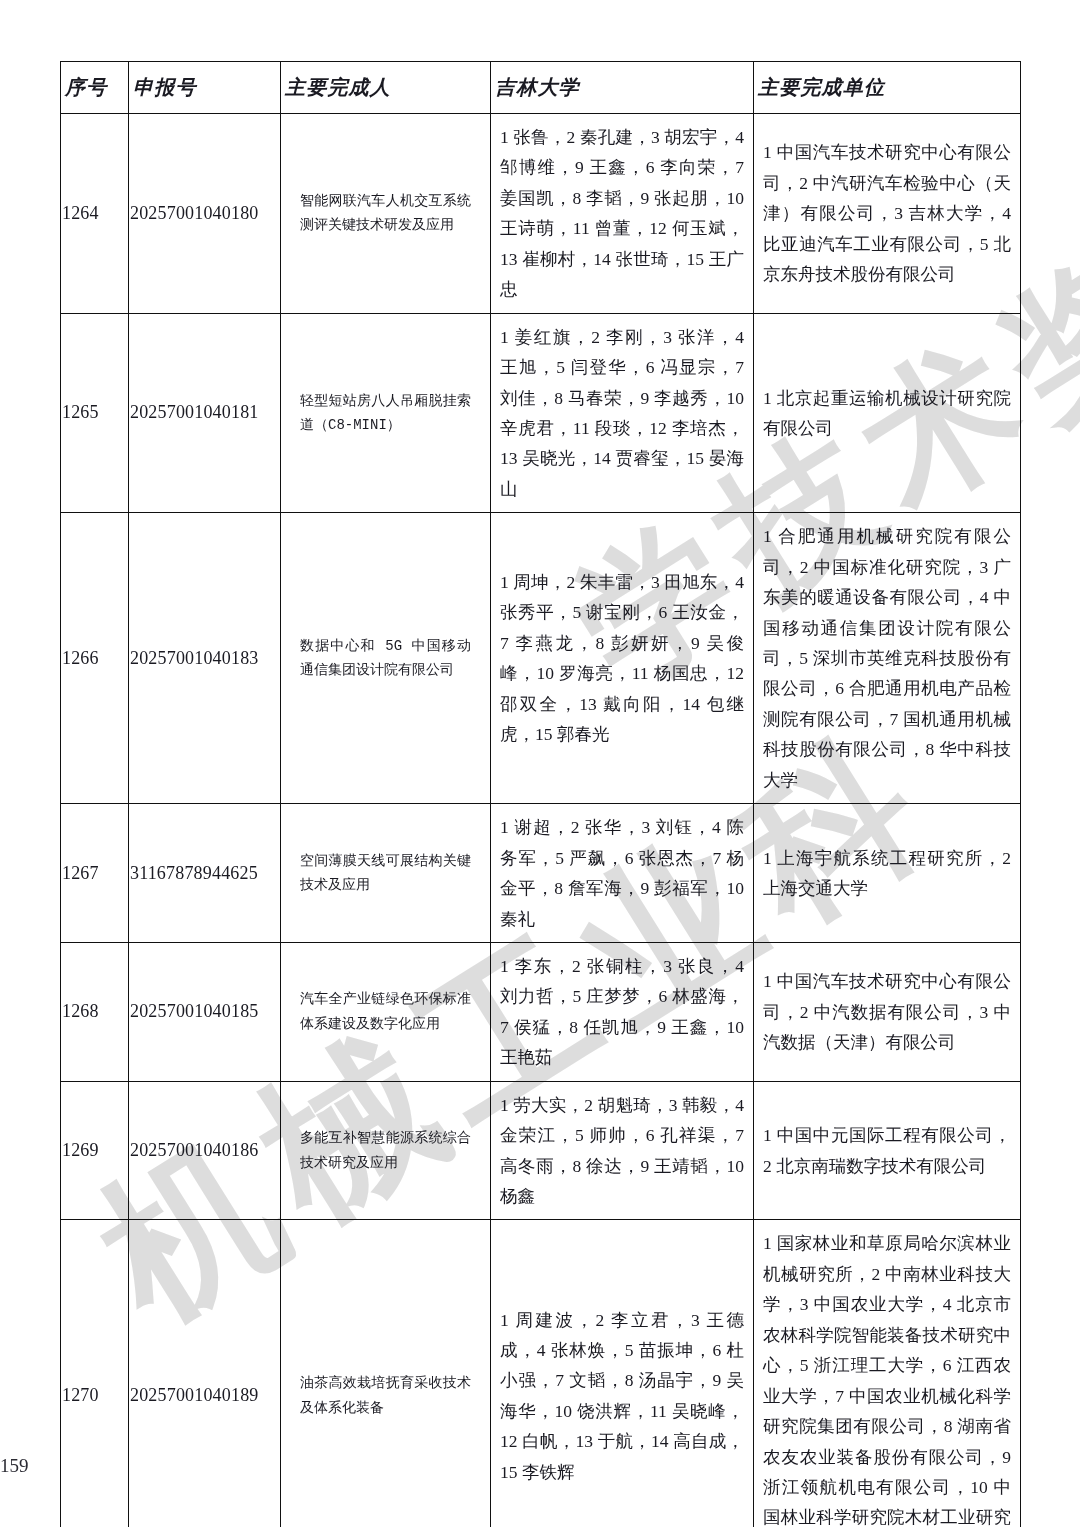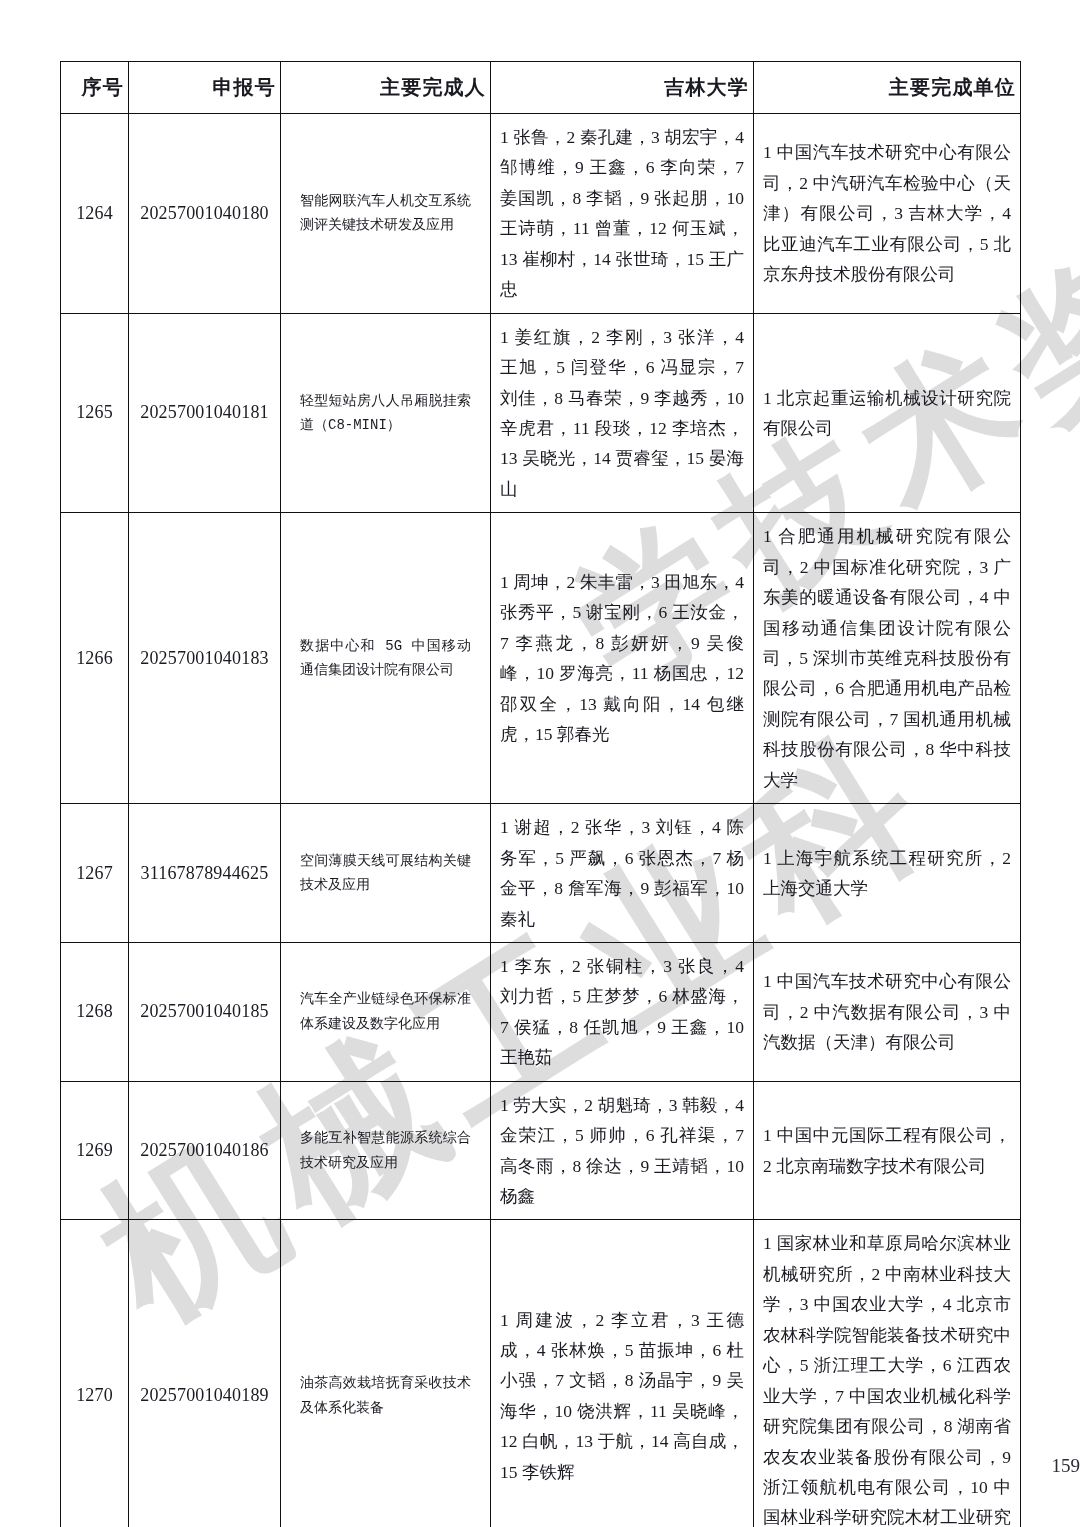--- a/index.html
+++ b/index.html
@@ -74,33 +74,34 @@
   }
   table.award th,
   table.award td {
     border: 1.5px solid #111;
     vertical-align: middle;
     background: transparent;
   }
   table.award th {
     font-weight: 700;
     font-size: 20px;
-    text-align: right;
+    text-align: left;
     padding: 12px 4px;
     letter-spacing: .06em;
+    font-style: italic;
   }
   col.c-no    { width: 68px; }
   col.c-app   { width: 152px; }
   col.c-proj  { width: 210px; }
   col.c-ppl   { width: 263px; }
   col.c-unit  { width: 267px; }
 
   td.cell-no,
   td.cell-app {
-    text-align: center;
+    text-align: left;
     font-size: 18px;
     font-family: "Liberation Serif", "DejaVu Serif", serif;
     letter-spacing: .01em;
   }
   td.cell-proj {
     font-size: 14px;
     line-height: 1.74;
     padding: 8px 19px;
     text-align: justify;
     text-align-last: left;
@@ -122,21 +123,21 @@
 
   
   tr[data-row="1266"] td.cell-unit,
   tr[data-row="1270"] td.cell-unit { vertical-align: middle; }
 
   .pagenum {
     position: absolute;
     left: 0;
     top: 1455px;
     width: 1080px;
-    text-align: right;
+    text-align: left;
     font-size: 19px;
     color: #2b2b33;
     z-index: 1;
     font-family: "Liberation Serif", "DejaVu Serif", serif;
   }
 </style>
 </head>
 <body>
 
 <div class="page">

